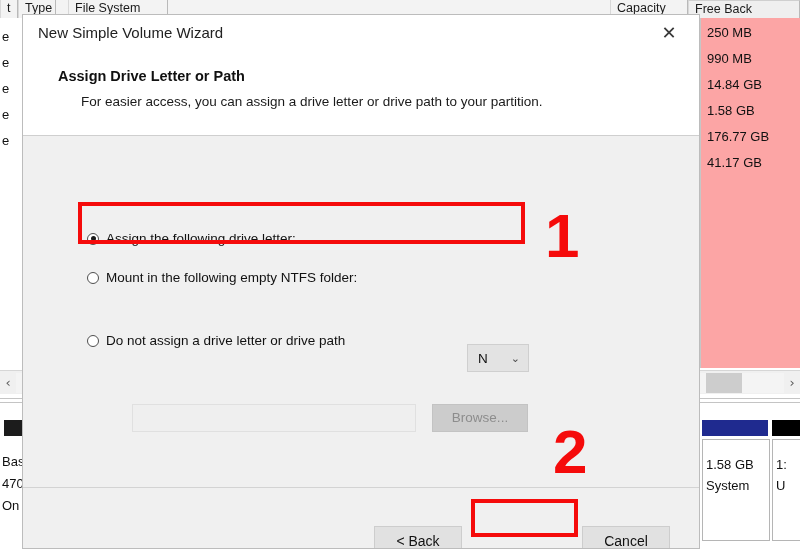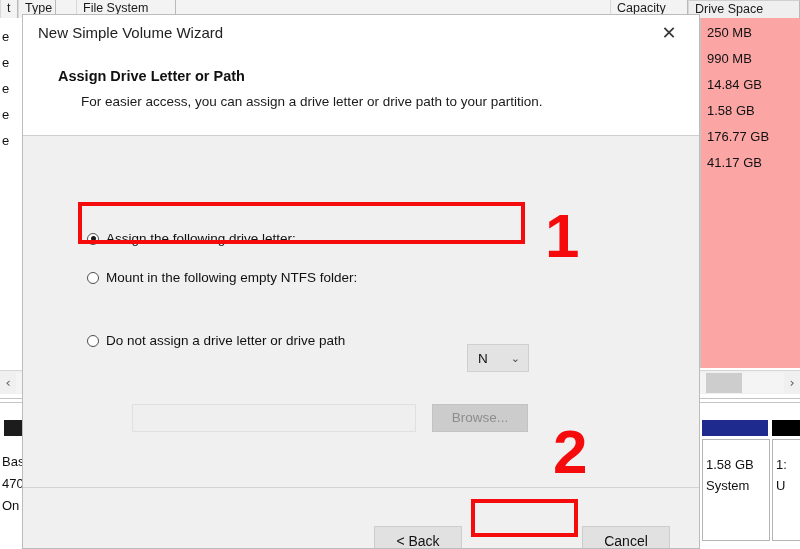--- a/index.html
+++ b/index.html
@@ -342,23 +342,23 @@
   }
 </style>
 </head>
 <body>
 
 <div id="bg-window">
 
   <div id="bg-col-header">
     <div class="colh" style="left:0px;width:18px">t</div>
     <div class="colh" style="left:18px;width:38px">Type</div>
-    <div class="colh" style="left:76px;width:100px">File System</div>
+    <div class="colh" style="left:68px;width:100px">File System</div>
     <div class="colh" style="left:610px;width:78px">Capacity</div>
-    <div class="colh sel" style="left:688px;width:112px">Drive Space</div>
+    <div class="colh sel" style="left:688px;width:112px">Free Back</div>
   </div>
 
   <div id="bg-list-mid"></div>
 
   <div id="bg-list-left">
     <div class="bg-cell" style="left:2px;top:12px">e</div>
     <div class="bg-cell" style="left:2px;top:38px">e</div>
     <div class="bg-cell" style="left:2px;top:64px">e</div>
     <div class="bg-cell" style="left:2px;top:90px">e</div>
     <div class="bg-cell" style="left:2px;top:116px">e</div>

